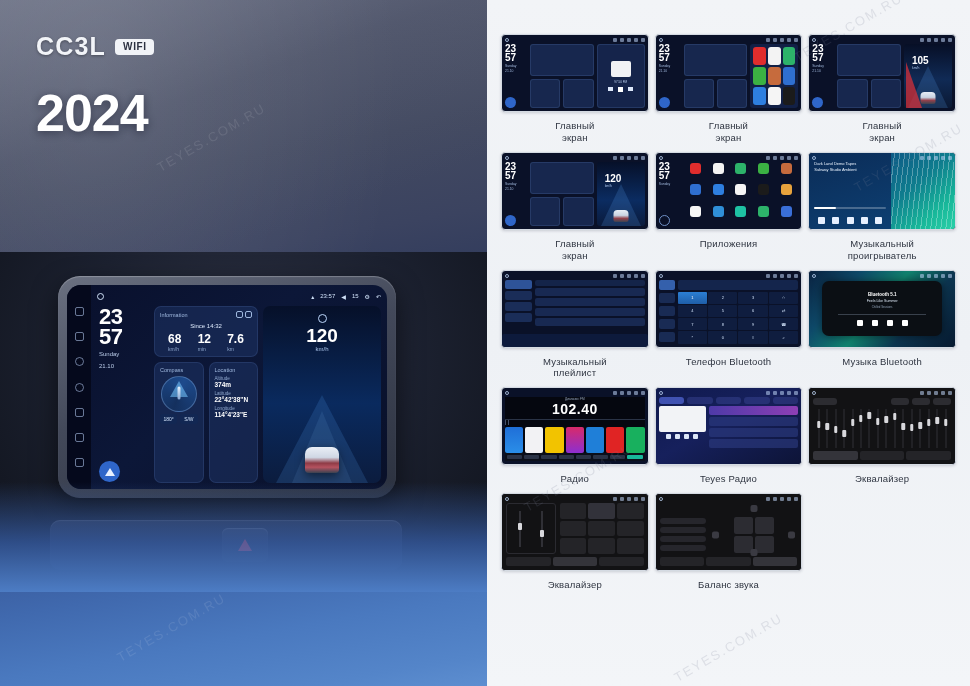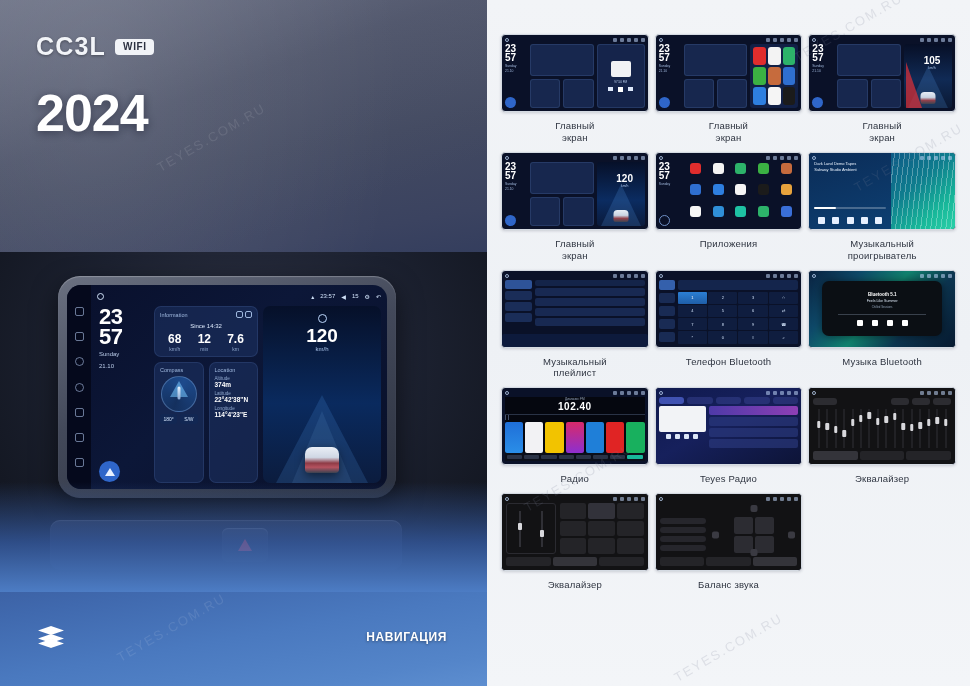--- a/index.html
+++ b/index.html
@@ -90,21 +90,21 @@
   .navbtn:after{content:""; border-left:5px solid transparent; border-right:5px solid transparent;
                 border-bottom:8px solid #e9f1ff;}
   .uicol-m { flex:1; display:flex; flex-direction:column; gap:5px; }
   .card { background: rgba(34,58,110,.45); border:1px solid rgba(110,150,215,.16);
           border-radius:7px; padding:4px 5px; }
   .card-h { display:flex; align-items:center; justify-content:space-between;
             color:#9fb8de; font-size:5.5px; }
   .card-h b{ width:7px;height:7px;border:1px solid #9fb8de; border-radius:2px; display:inline-block;}
   .since { text-align:center; color:#dbe8fb; font-size:6px; margin:4px 0 3px;}
   .stats { display:flex; justify-content:space-around; }
-  .stats div { text-align:center; }
+  .stats div { }
   .stats .v { color:#fff; font-size:12px; font-weight:700; }
   .stats .u { color:#8fa7cd; font-size:5px; }
   .row2 { display:flex; gap:5px; flex:1; }
   .compass-card{ flex:1; display:flex; flex-direction:column; }
   .compass {
     width:36px;height:36px;border-radius:50%;margin:3px auto 2px;
     background: conic-gradient(from 200deg, #14305e, #1d4a8c, #14305e);
     border:1px solid rgba(150,190,240,.35); position:relative;
   }
   .compass:before{content:""; position:absolute; left:50%; top:4px; width:0;height:0;
@@ -198,21 +198,21 @@
   .t-right{width:48px;border-radius:3px;overflow:hidden;position:relative;}
 
   .bgNav{background:linear-gradient(180deg,#061029,#0b2c61 60%,#0a1a3b);}
   .bgNavRed{background:linear-gradient(180deg,#070f26,#102a55 55%,#0b1933);}
   .road-s{position:absolute;left:50%;bottom:0;transform:translateX(-50%);
      width:0;height:0;border-left:20px solid transparent;border-right:20px solid transparent;
      border-bottom:42px solid rgba(95,170,255,.18);}
   .car-s{position:absolute;left:50%;bottom:4px;transform:translateX(-50%);
      width:15px;height:12px;border-radius:4px 4px 2px 2px;
      background:linear-gradient(180deg,#e7edf6 0%,#c9d3e2 45%,#93414c 70%,#3b4351 100%);}
-  .hud-s{position:absolute;left:8px;right:0;top:12px;text-align:center;color:#fff;}
+  .hud-s{position:absolute;left:8px;right:0;top:12px;color:#fff;}
   .hud-s .v{font-size:10px;font-weight:700;line-height:1;}
   .hud-s .u{font-size:3.4px;color:#a9c4ea;}
   .redwedge{position:absolute;left:2px;bottom:0;width:0;height:0;
      border-left:0 solid transparent;border-right:16px solid transparent;
      border-bottom:46px solid rgba(214,48,58,.75);}
 
   
   .apps{position:absolute;inset:9px 3px 3px 3px;display:flex;gap:3px;}
   .appgrid{flex:1;display:grid;grid-template-columns:repeat(5,1fr);gap:3px 2px;padding:1px;}
   .appgrid .ai{display:flex;flex-direction:column;align-items:center;gap:1px;}
@@ -270,21 +270,21 @@
   .st{position:absolute;inset:9px 3px 3px 3px;display:flex;flex-direction:column;gap:3px;}
   .st-tabs{display:flex;gap:3px;height:8px;}
   .st-tabs i{flex:1;border-radius:4px;background:rgba(30,55,105,.45);display:block;}
   .st-tabs i:first-child{background:rgba(55,100,180,.85);}
   .st-cards{flex:1;display:flex;gap:3px;}
   .st-cards > div{flex:1;border-radius:3px;background:rgba(24,46,92,.55);}
   .st-cards > div:first-child{background:linear-gradient(180deg,#0d3f66,#12a58d);}
 
   
   .rd{position:absolute;inset:9px 3px 3px 3px;display:flex;flex-direction:column;background:#05070f;}
-  .rd-freq{text-align:center;color:#fff;font-size:10px;font-weight:700;letter-spacing:.5px;}
+  .rd-freq{text-align:center;color:#fff;font-size:14px;font-weight:700;letter-spacing:.5px;}
   .rd-sub{text-align:center;color:#97a6bd;font-size:3.2px;}
   .rd-scale{height:6px;border-top:.5px solid #2a3346;margin:2px 0;
      background:repeating-linear-gradient(90deg,#46526b 0 .5px,transparent .5px 3px);}
   .rd-logos{display:flex;gap:2px;flex:1;}
   .rd-logos i{flex:1;border-radius:2px;display:block;}
   .rd-bar{height:8px;background:#0b0f1a;display:flex;gap:2px;align-items:center;padding:0 2px;}
   .rd-bar b{flex:1;height:4px;background:#2a3346;border-radius:1px;display:block;}
   .rd-bar b.hi{background:#18b89a;}
 
   
@@ -460,28 +460,20 @@
             </div>
           </div>
         </div>
       </div>
 
       <div class="vents"></div>
       <div class="hazard"></div>
       <div class="dash-fade"></div>
     </div>
 
-    <div class="hero-foot">
-      <div class="layers-icon">
-        <span></span>
-          <span></span>
-          <span></span>
-      </div>
-      <div class="nav-label">НАВИГАЦИЯ</div>
-    </div>
 
     <div class="wm dark" style="left:150px;top:130px;">TEYES.COM.RU</div>
     <div class="wm dark" style="left:110px;top:620px;">TEYES.COM.RU</div>
   </section>
 
   <section class="gallery">
     <div class="grid" id="grid">
         <div class="cell">
           <div class="thumb">
             <div class="t-status">

